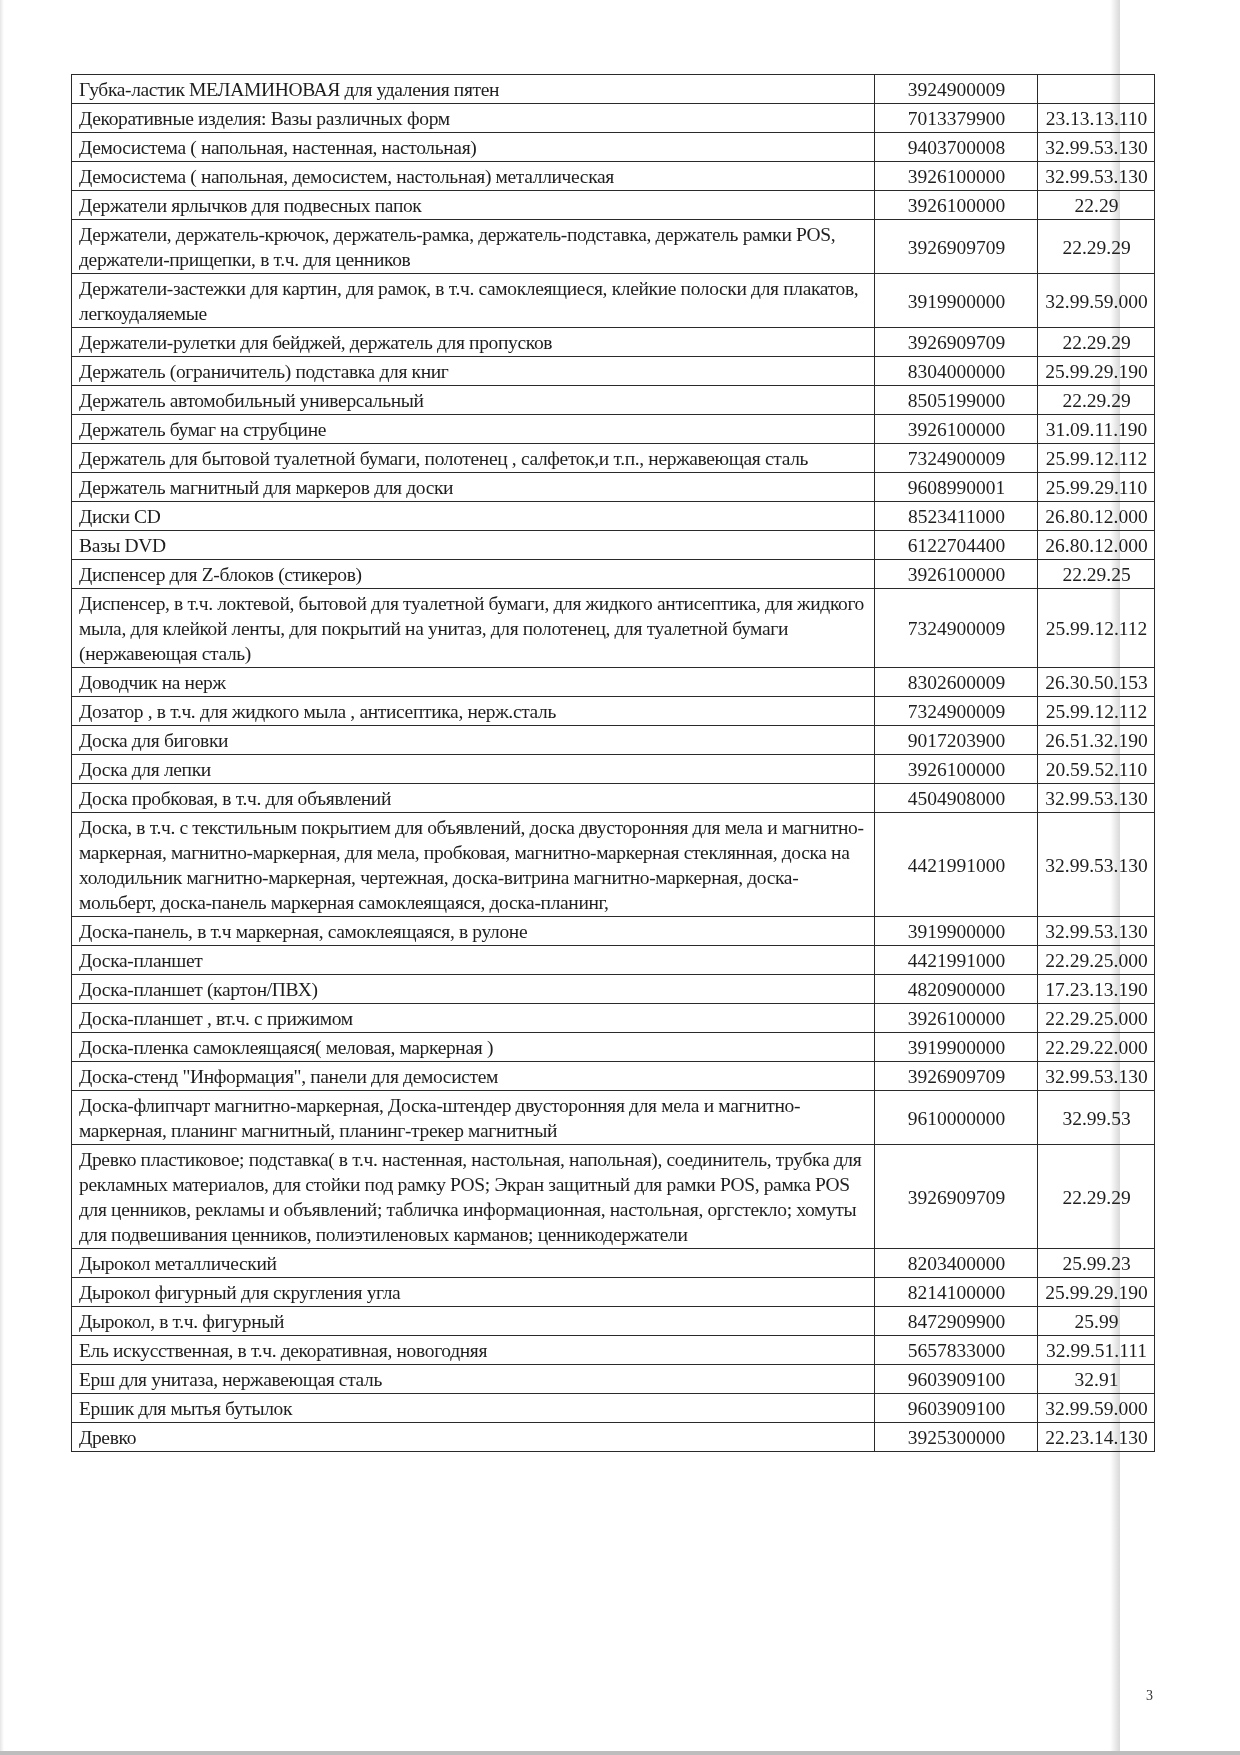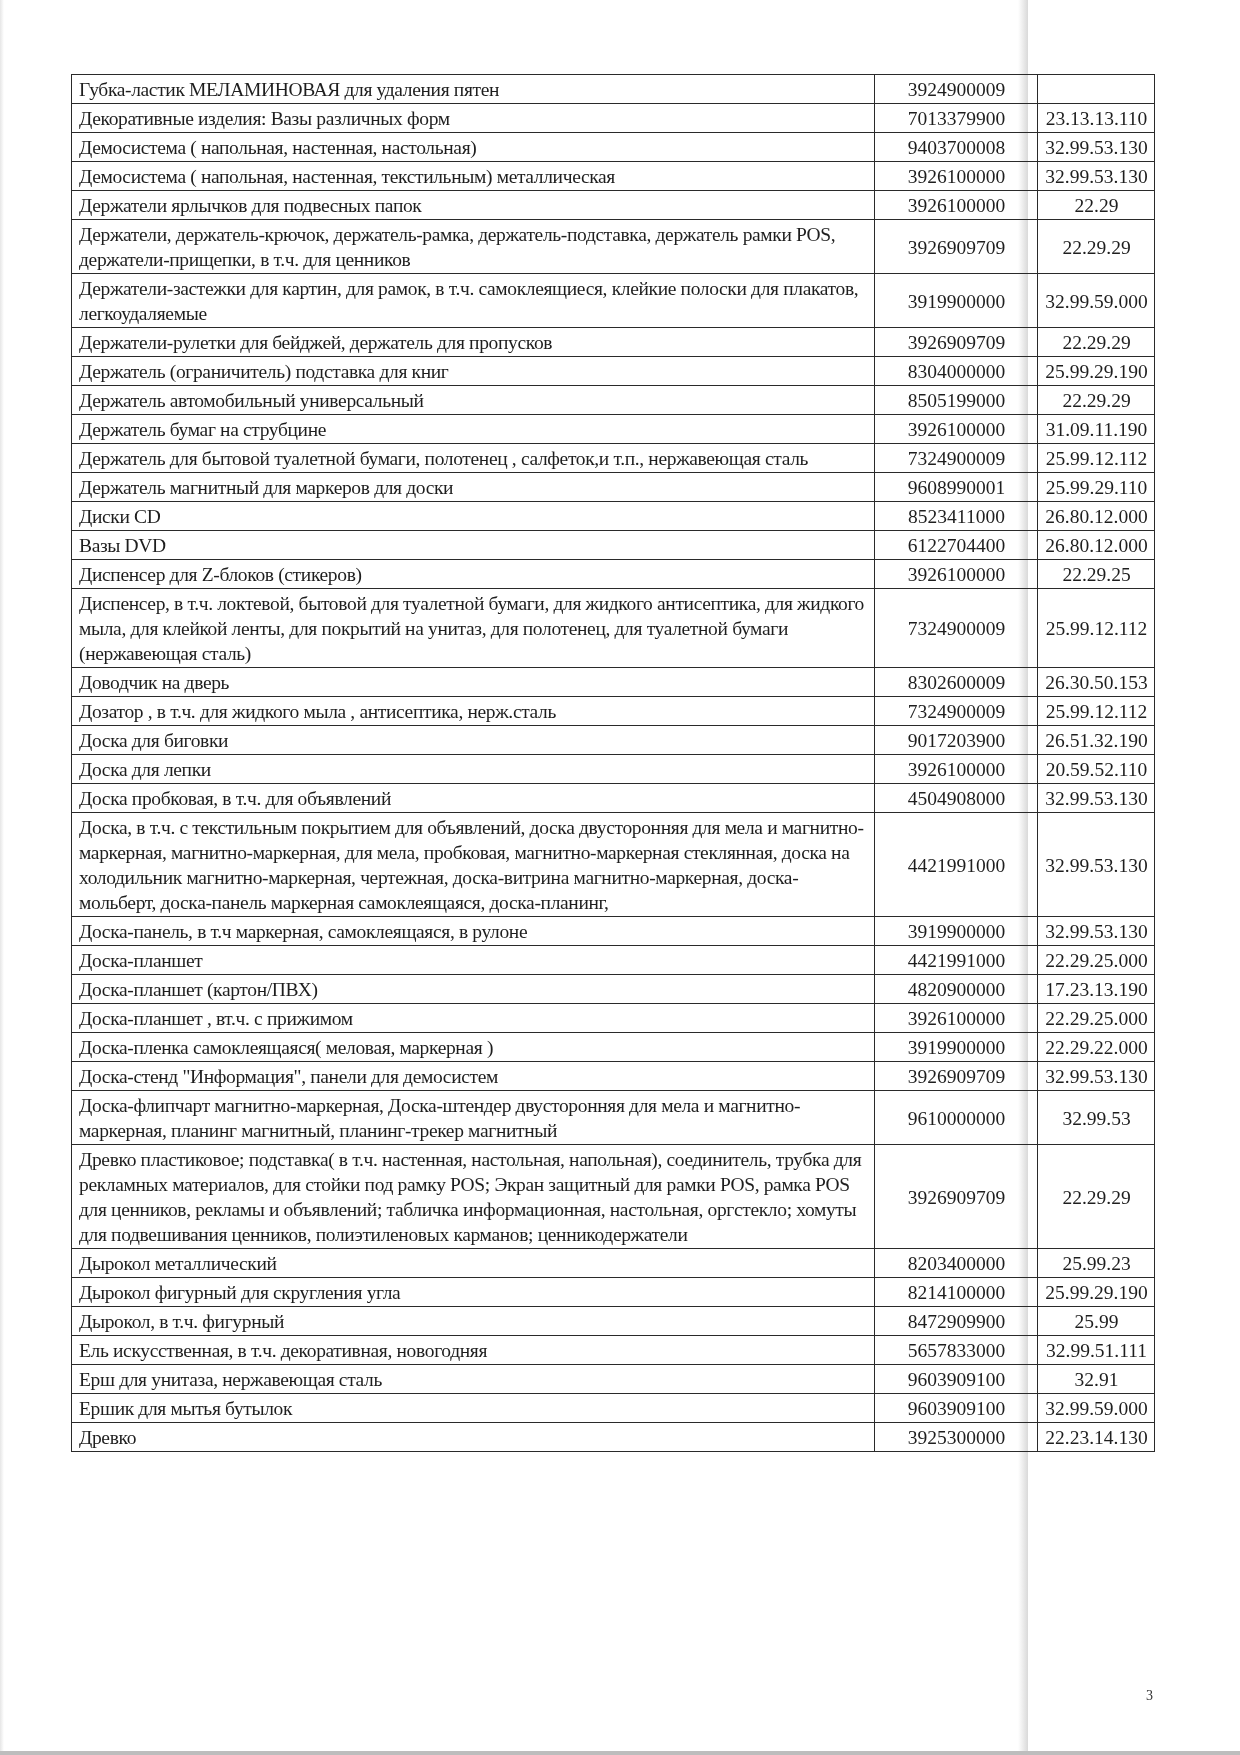--- a/index.html
+++ b/index.html
@@ -11,21 +11,21 @@
     width: 1240px;
     height: 1755px;
     position: relative;
     overflow: hidden;
     font-family: "Liberation Serif", "DejaVu Serif", serif;
     color: #1e1e1e;
   }
   .page {
     position: absolute;
     left: 0; top: 0;
-    width: 1028px; height: 1755px;
+    width: 1120px; height: 1755px;
     background: #ffffff;
   }
   
   .scan-edge-left {
     position: absolute; left: 0; top: 0; width: 4px; height: 1755px;
     background: linear-gradient(to right, #e6e6e6, #ffffff);
   }
   .scan-edge-right {
     position: absolute; right: 0; top: 0; width: 10px; height: 1755px;
     background: linear-gradient(to right, #ffffff, #d9d9d9);
@@ -87,21 +87,21 @@
           <td class="name">Декоративные изделия: Вазы различных  форм</td>
           <td class="code">7013379900</td>
           <td class="code">23.13.13.110</td>
         </tr>
         <tr>
           <td class="name">Демосистема ( напольная, настенная, настольная)</td>
           <td class="code">9403700008</td>
           <td class="code">32.99.53.130</td>
         </tr>
         <tr>
-          <td class="name">Демосистема ( напольная, настенная, текстильным) металлическая</td>
+          <td class="name">Демосистема ( напольная, демосистем, настольная) металлическая</td>
           <td class="code">3926100000</td>
           <td class="code">32.99.53.130</td>
         </tr>
         <tr>
           <td class="name">Держатели ярлычков для подвесных папок</td>
           <td class="code">3926100000</td>
           <td class="code">22.29</td>
         </tr>
         <tr>
           <td class="name">Держатели, держатель-крючок, держатель-рамка, держатель-подставка, держатель рамки POS, держатели-прищепки, в т.ч. для ценников</td>
@@ -157,21 +157,21 @@
           <td class="name">Диспенсер для Z-блоков (стикеров)</td>
           <td class="code">3926100000</td>
           <td class="code">22.29.25</td>
         </tr>
         <tr>
           <td class="name">Диспенсер, в т.ч.  локтевой, бытовой для туалетной бумаги, для жидкого антисептика, для жидкого мыла, для клейкой ленты, для покрытий на унитаз, для полотенец, для туалетной бумаги (нержавеющая сталь)</td>
           <td class="code">7324900009</td>
           <td class="code">25.99.12.112</td>
         </tr>
         <tr>
-          <td class="name">Доводчик на дверь</td>
+          <td class="name">Доводчик на нерж</td>
           <td class="code">8302600009</td>
           <td class="code">26.30.50.153</td>
         </tr>
         <tr>
           <td class="name">Дозатор , в т.ч. для жидкого мыла , антисептика, нерж.сталь</td>
           <td class="code">7324900009</td>
           <td class="code">25.99.12.112</td>
         </tr>
         <tr>
           <td class="name">Доска для биговки</td>

